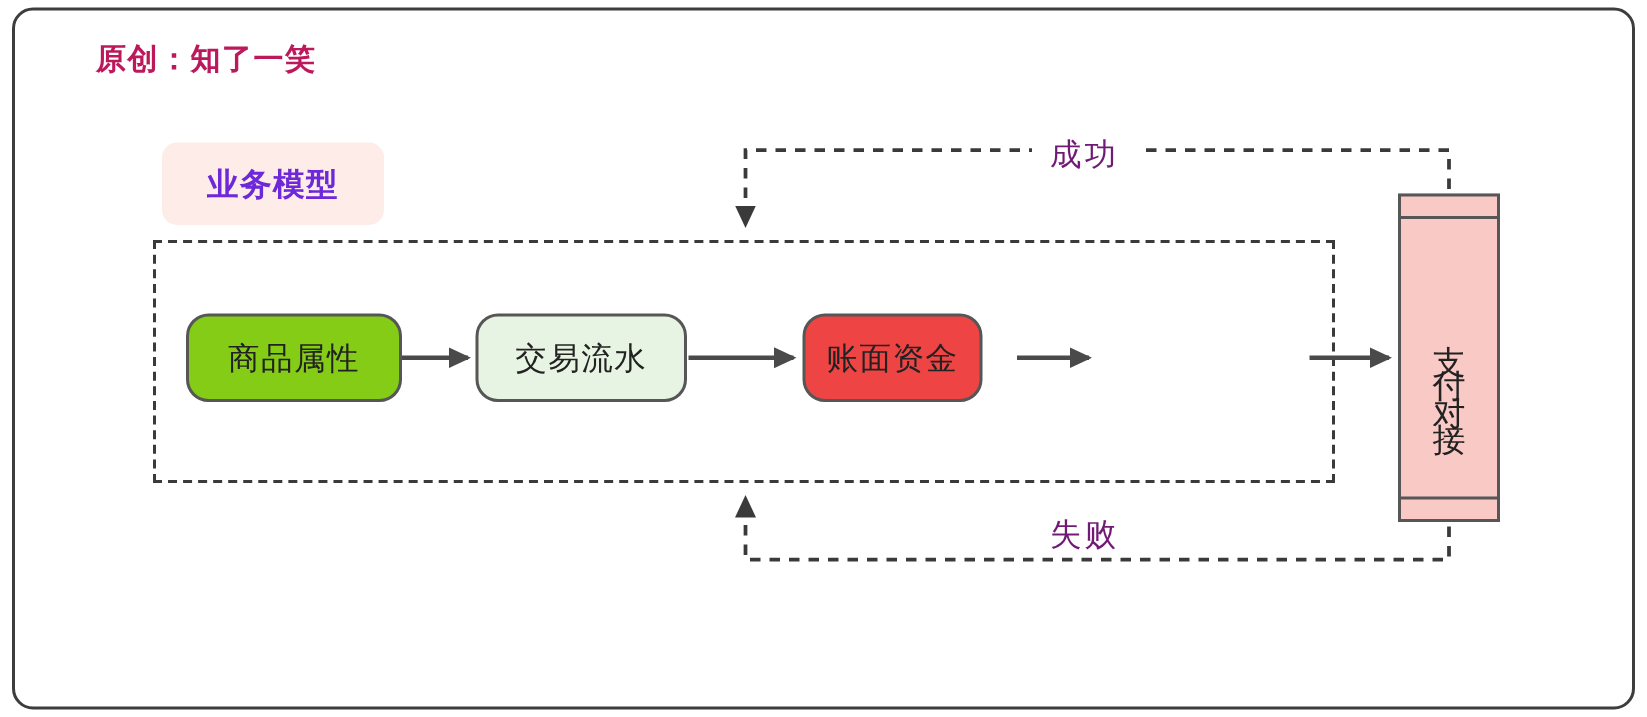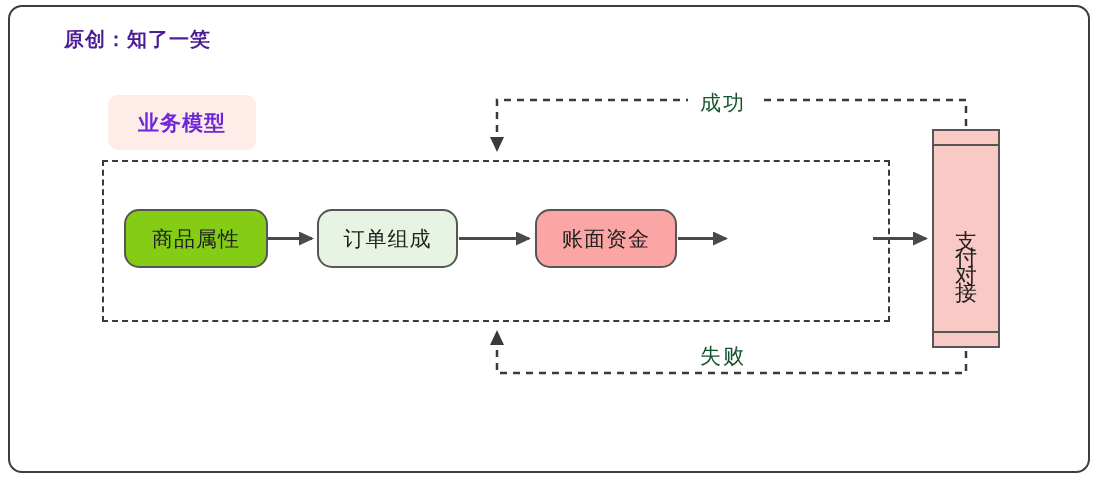--- a/index.html
+++ b/index.html
@@ -20,21 +20,21 @@
     border: 2.5px solid #3d3d3d;
     border-radius: 14px;
     background: #ffffff;
   }
 
   .credit {
     position: absolute;
     left: 64px; top: 26px;
     font-size: 20px;
     font-weight: bold;
-    color: #4c1d95;
+    color: #be185d;
     letter-spacing: 1px;
   }
 
   .badge {
     position: absolute;
     left: 108px; top: 95px;
     width: 148px; height: 55px;
     background: #fdece7;
     border-radius: 10px;
     display: flex;
@@ -62,21 +62,21 @@
     border-radius: 15px;
     display: flex;
     align-items: center;
     justify-content: center;
     font-size: 21px;
     color: #222222;
     letter-spacing: 1px;
   }
   .node-0 { left: 124px; width: 144px; background: #84cc16; }
   .node-1 { left: 317px; width: 141px; background: #e8f4e3; }
-  .node-2 { left: 535px; width: 142px; background: #fca5a5; }
+  .node-2 { left: 535px; width: 120px; background: #ef4444; }
   .node-3 { left: 732px; width: 140px; background: #f3f8e2; }
 
   .payment-node {
     position: absolute;
     left: 932px; top: 129px;
     width: 68px; height: 219px;
     background: #f8c9c5;
     border: 2.5px solid #565656;
     display: flex;
     align-items: center;
@@ -104,41 +104,41 @@
     left: 0; top: 0;
     width: 1098px; height: 478px;
     pointer-events: none;
   }
 
   .edge-label {
     position: absolute;
     background: #ffffff;
     padding: 0 12px;
     font-size: 21px;
-    color: #14532d;
+    color: #701a75;
     letter-spacing: 2px;
   }
   .edge-label-success { left: 688px; top: 89px; }
   .edge-label-fail    { left: 688px; top: 342px; }
 </style>
 </head>
 <body>
 
 <div class="stage">
 
   <div class="frame"></div>
 
   <div class="credit">原创：知了一笑</div>
 
   <div class="badge">业务模型</div>
 
   <div class="dashed-container"></div>
 
   <div class="node node-0">商品属性</div>
-  <div class="node node-1">订单组成</div>
+  <div class="node node-1">交易流水</div>
   <div class="node node-2">账面资金</div>
 
   <div class="payment-node">
     <div class="payment-inner-lines"></div>
     <div class="payment-label">支付对接</div>
   </div>
 
   <svg class="connector-svg" viewBox="0 0 1098 478" xmlns="http://www.w3.org/2000/svg">
     <defs>
       <marker id="arrow-solid" markerUnits="userSpaceOnUse" markerWidth="16" markerHeight="14" refX="13" refY="7" orient="auto">

